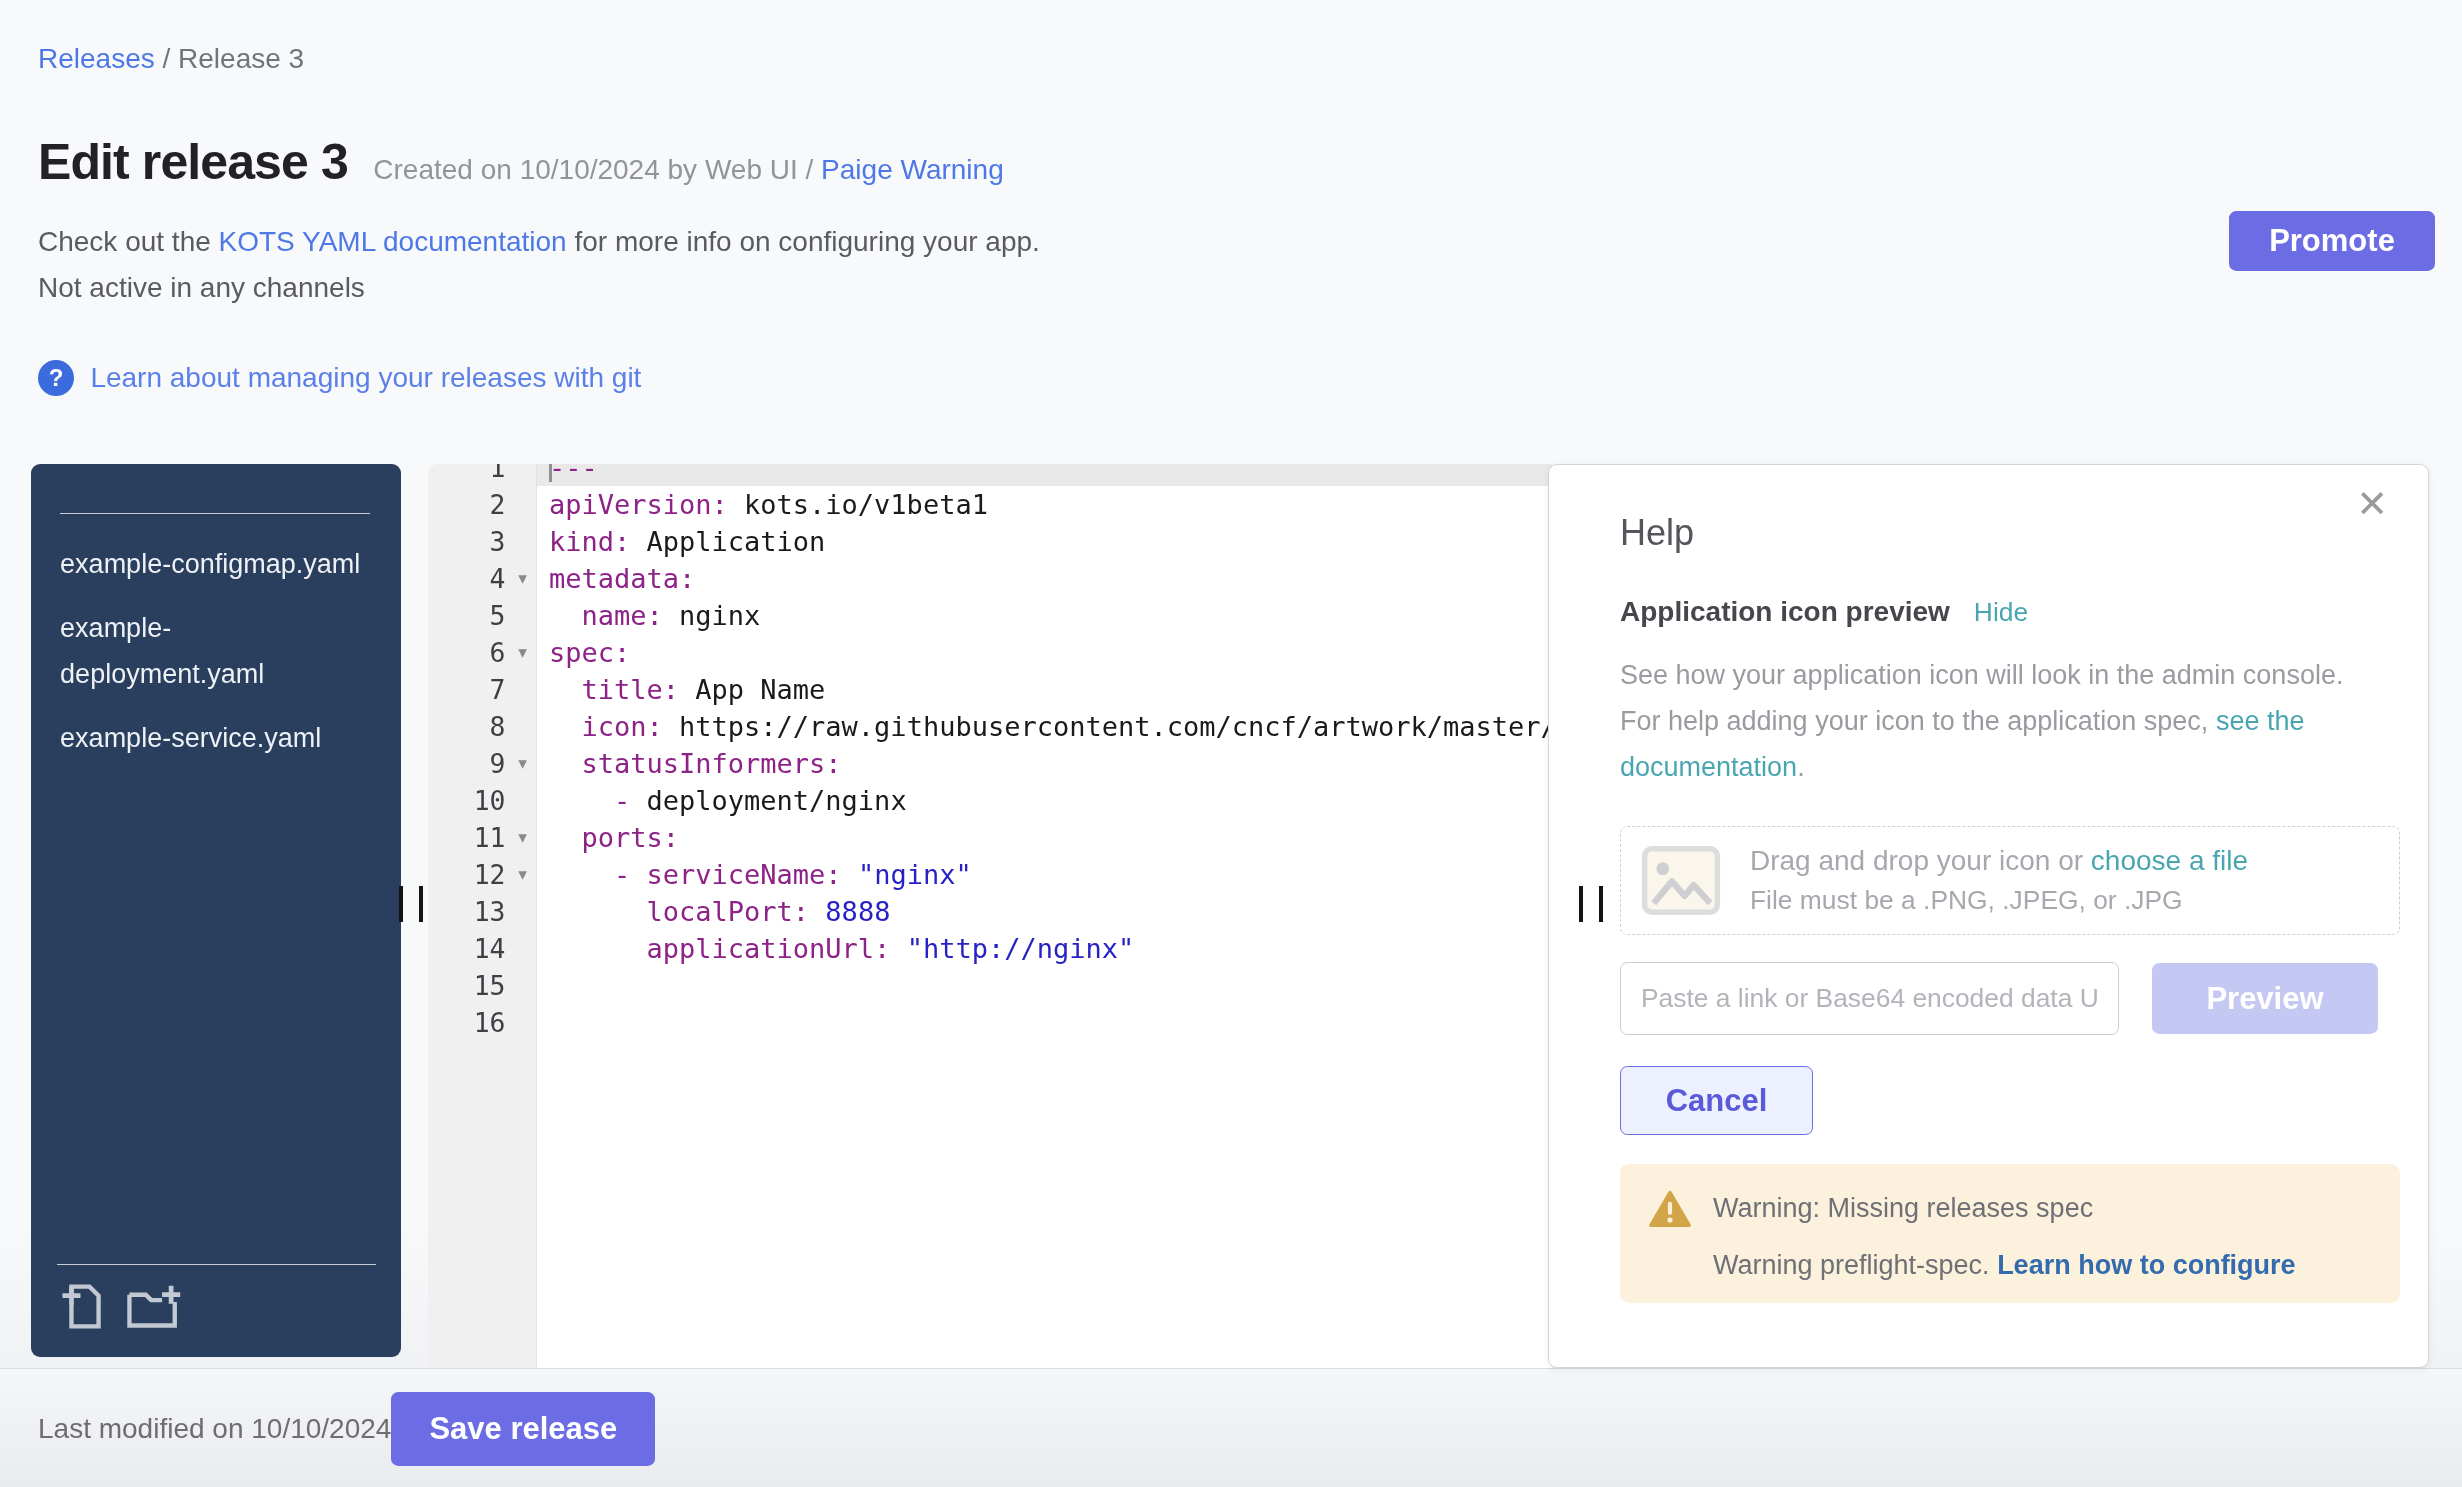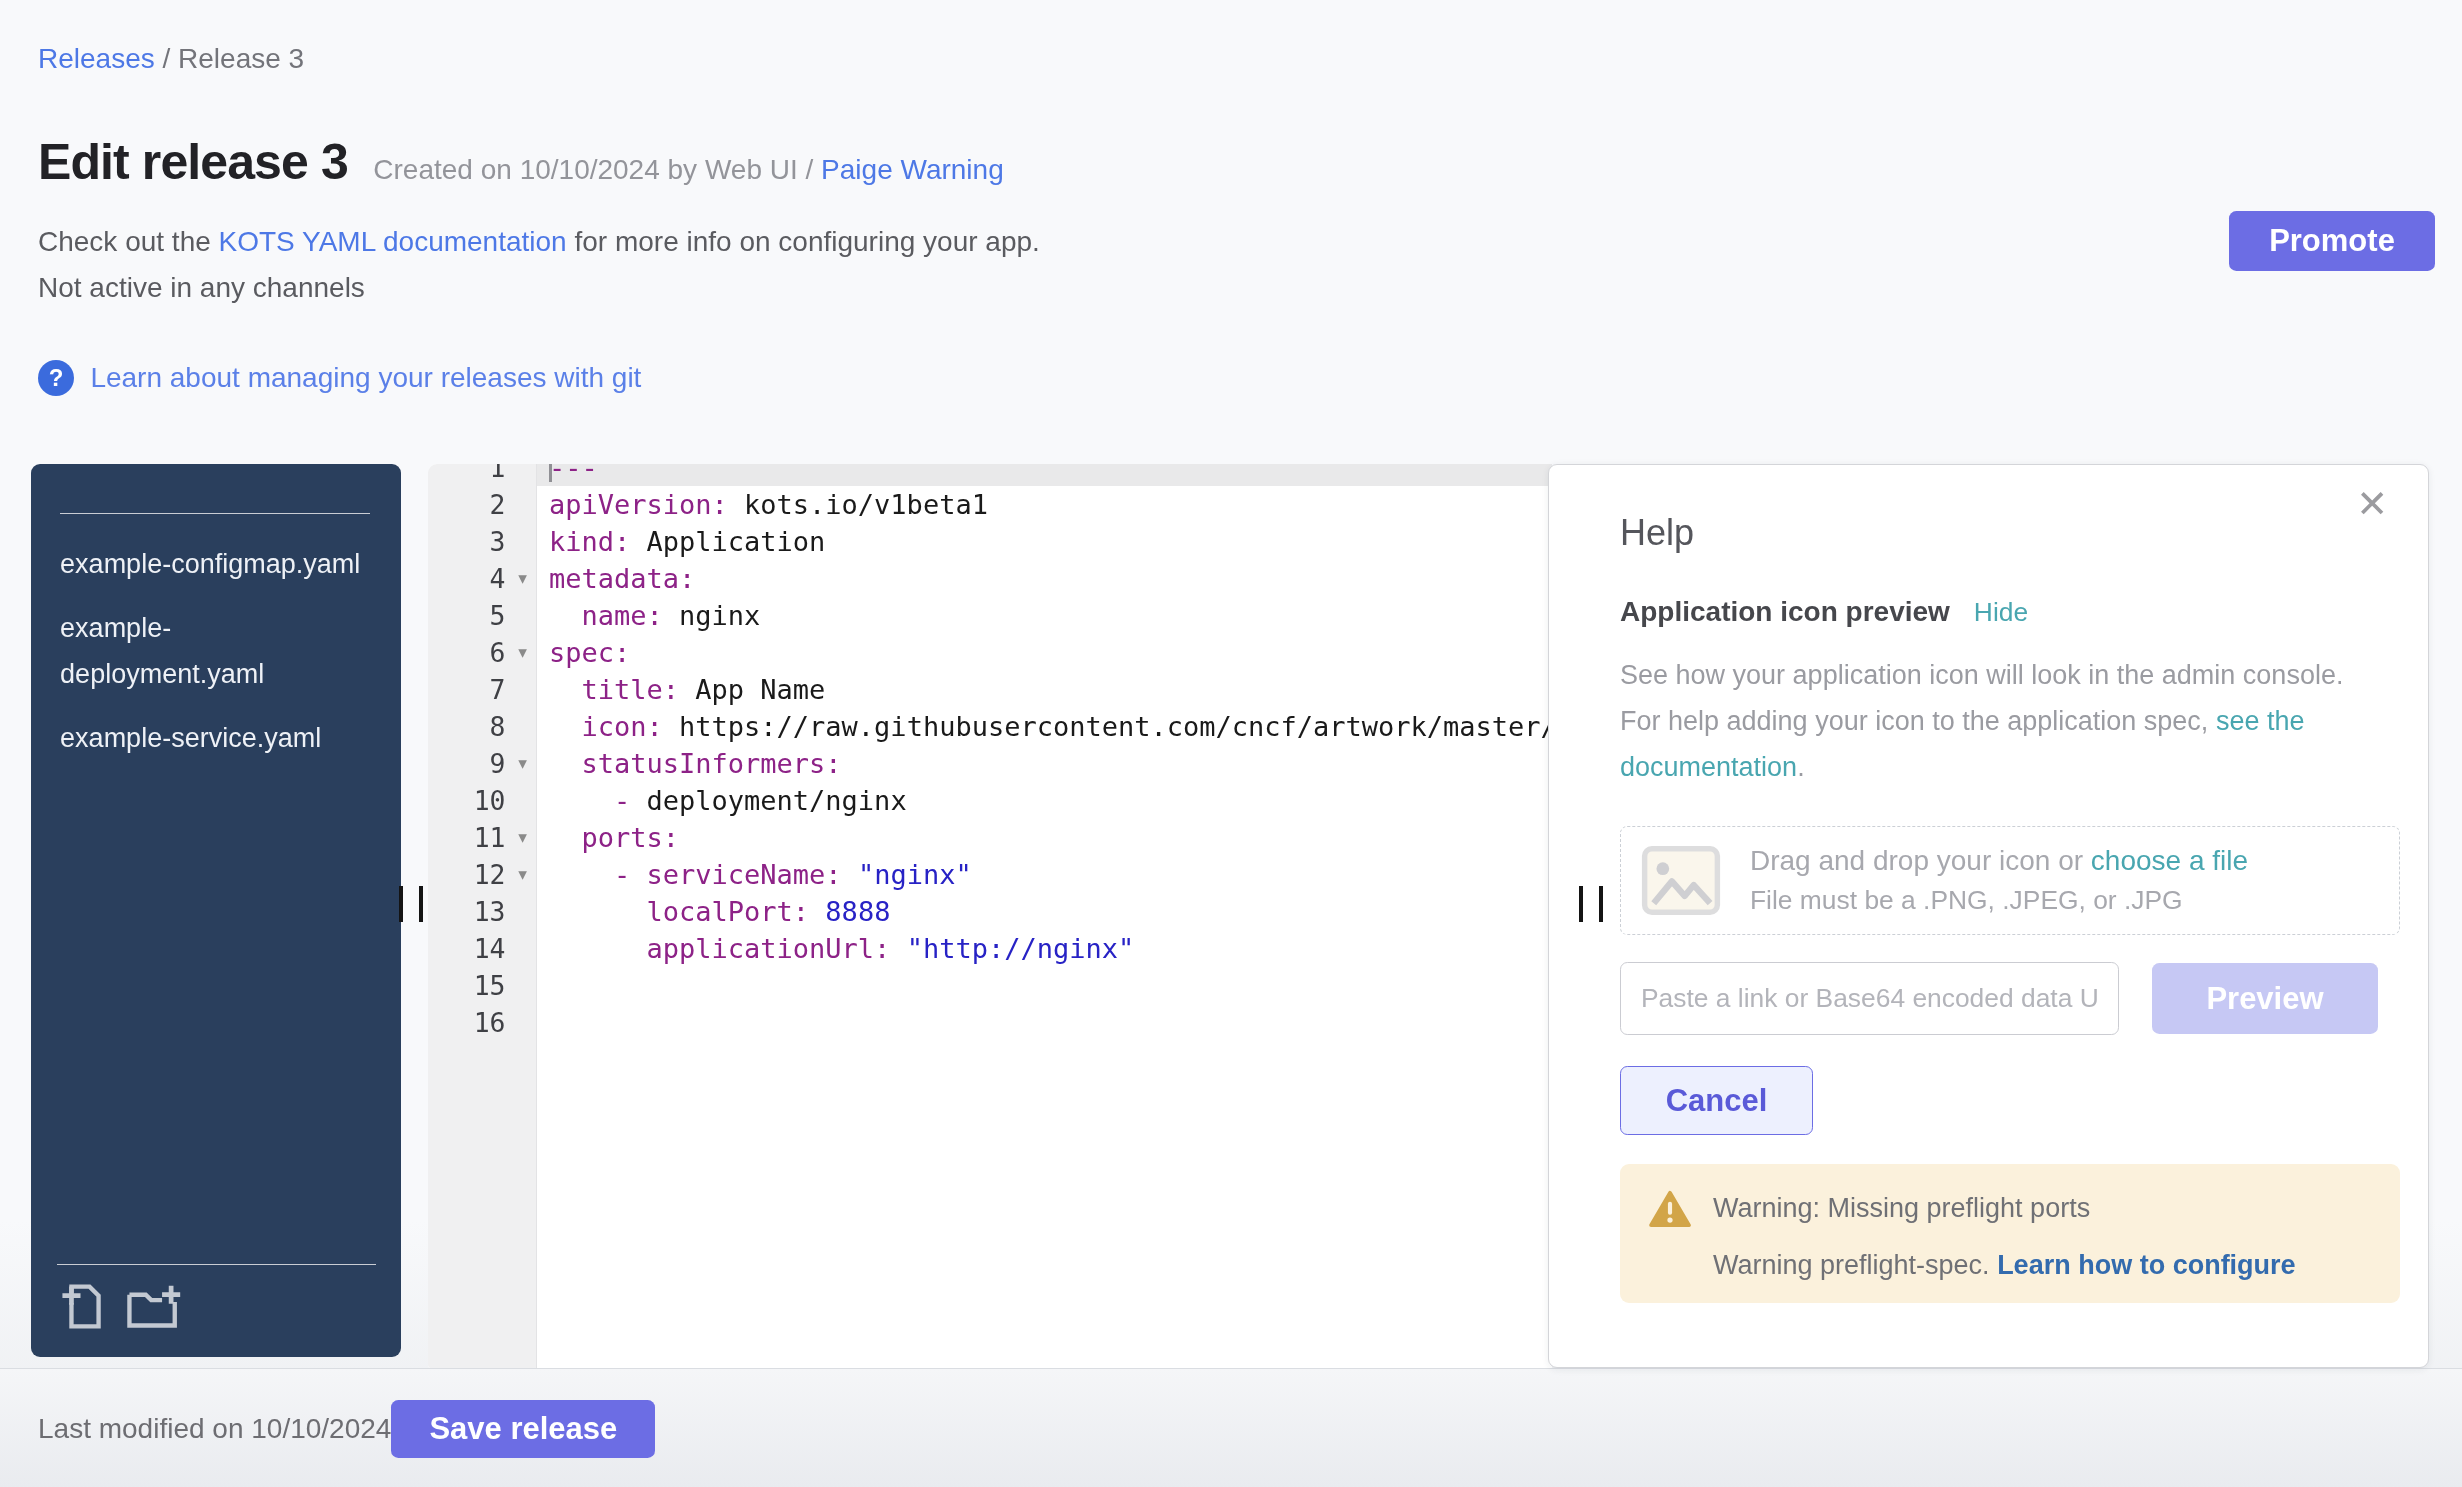--- a/index.html
+++ b/index.html
@@ -102,21 +102,21 @@
                  padding:25.5px 27px 22px 29px; }
   .warn-row1 { display:flex; align-items:center; gap:22px; font-size:27px; color:#6f7075; }
   .warn-row2 { margin-top:22px; padding-left:64px; font-size:27px; color:#6f7075; }
   .warn-row2 a { color:var(--c-link-dark,#336bae); font-weight:bold; }
 
   
   .footer { position:absolute; left:0; right:0; top:1368px; height:120px;
             border-top:0.9px solid #dadde2; background:linear-gradient(#f5f6f8,#e9ebef);
             display:flex; align-items:center; padding:0 29px 0 38px; }
   .last-modified { font-size:28px; color:#6d6d72; }
-  #save-btn { width:264px; height:58px; }
+  #save-btn { width:264px; height:74px; }
 </style>
 </head>
 <body>
 
 <div class="topbar">
   <div class="breadcrumb">
     <a>Releases</a><span> / </span><span>Release 3</span>
   </div>
   <div class="title-row">
     <h1>Edit release 3</h1>
@@ -286,21 +286,21 @@
 
     <button class="cancel-btn">Cancel</button>
 
     <div class="warning-box">
       <div class="warn-row1">
         <svg width="42" height="38" viewBox="0 0 23 21">
           <path d="M11.5 1.5 L22 19.5 H1 Z" fill="#d2a548" stroke="#d2a548" stroke-width="2" stroke-linejoin="round"></path>
           <rect x="10.35" y="6.5" width="2.3" height="7.2" rx="1.1" fill="#fbf1dc"></rect>
           <circle cx="11.5" cy="16.6" r="1.45" fill="#fbf1dc"></circle>
         </svg>
-        <span>Warning: Missing preflight ports</span>
+        <span>Warning: Missing releases spec</span>
       </div>
       <div class="warn-row2">
         <span>Warning preflight-spec. </span><a>Learn how to configure</a>
       </div>
     </div>
   </div>
 </div>
 
 <div class="footer">
   <span class="last-modified">Last modified on 10/10/2024</span>

